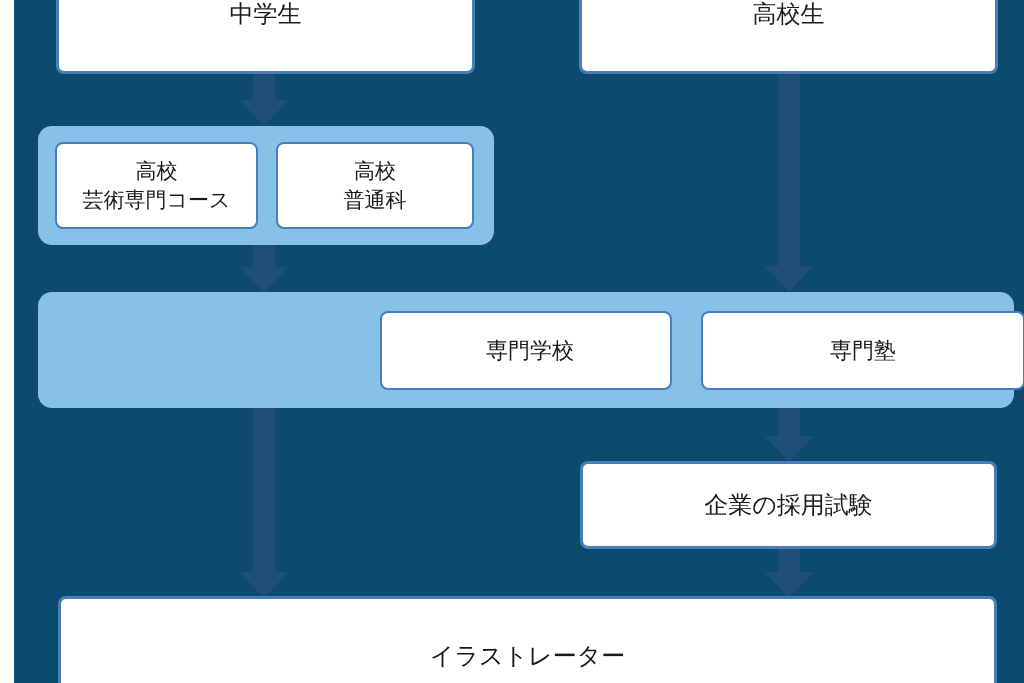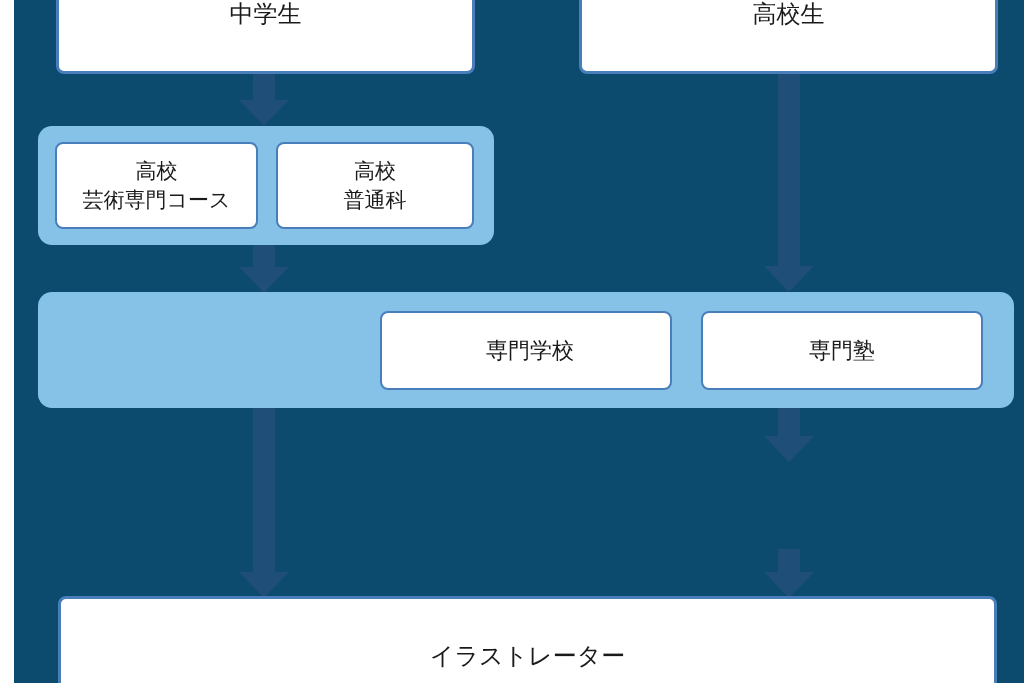--- a/index.html
+++ b/index.html
@@ -104,32 +104,33 @@
   <div class="arrow" style="left:225px; top:245px; width:50px; height:48px;">
     <div class="stem" style="width:22px; height:22px;"></div>
     <div class="head"></div>
   </div>
 
   <div class="band" style="left:24px; top:292px; width:976px; height:116px;"></div>
 
 
   <div class="node fs-22" style="left:366px; top:311px; width:292px; height:79px;padding-left:8px;">専門学校</div>
 
-  <div class="node fs-22" style="left:687px; top:311px; width:282px; height:79px;">専門塾</div>
+  <div class="node fs-22" style="left:687px; top:311px; width:324px; height:79px;">専門塾</div>
 
   <div class="arrow" style="left:225px; top:408px; width:50px; height:190px;">
     <div class="stem" style="width:22px; height:164px;"></div>
     <div class="head"></div>
   </div>
 
   <div class="arrow" style="left:750px; top:408px; width:50px; height:54px;">
     <div class="stem" style="width:22px; height:28px;"></div>
     <div class="head"></div>
   </div>
 
+  <div class="node thick fs-24" style="left:566px; top:461px; width:417px; height:88px;">企業の採用試験</div>
 
   <div class="arrow" style="left:750px; top:549px; width:50px; height:49px;">
     <div class="stem" style="width:22px; height:23px;"></div>
     <div class="head"></div>
   </div>
 
   <div class="node thick fs-24" style="left:44px; top:596px; width:939px; height:120px;">イラストレーター</div>
 
 </div>
 

